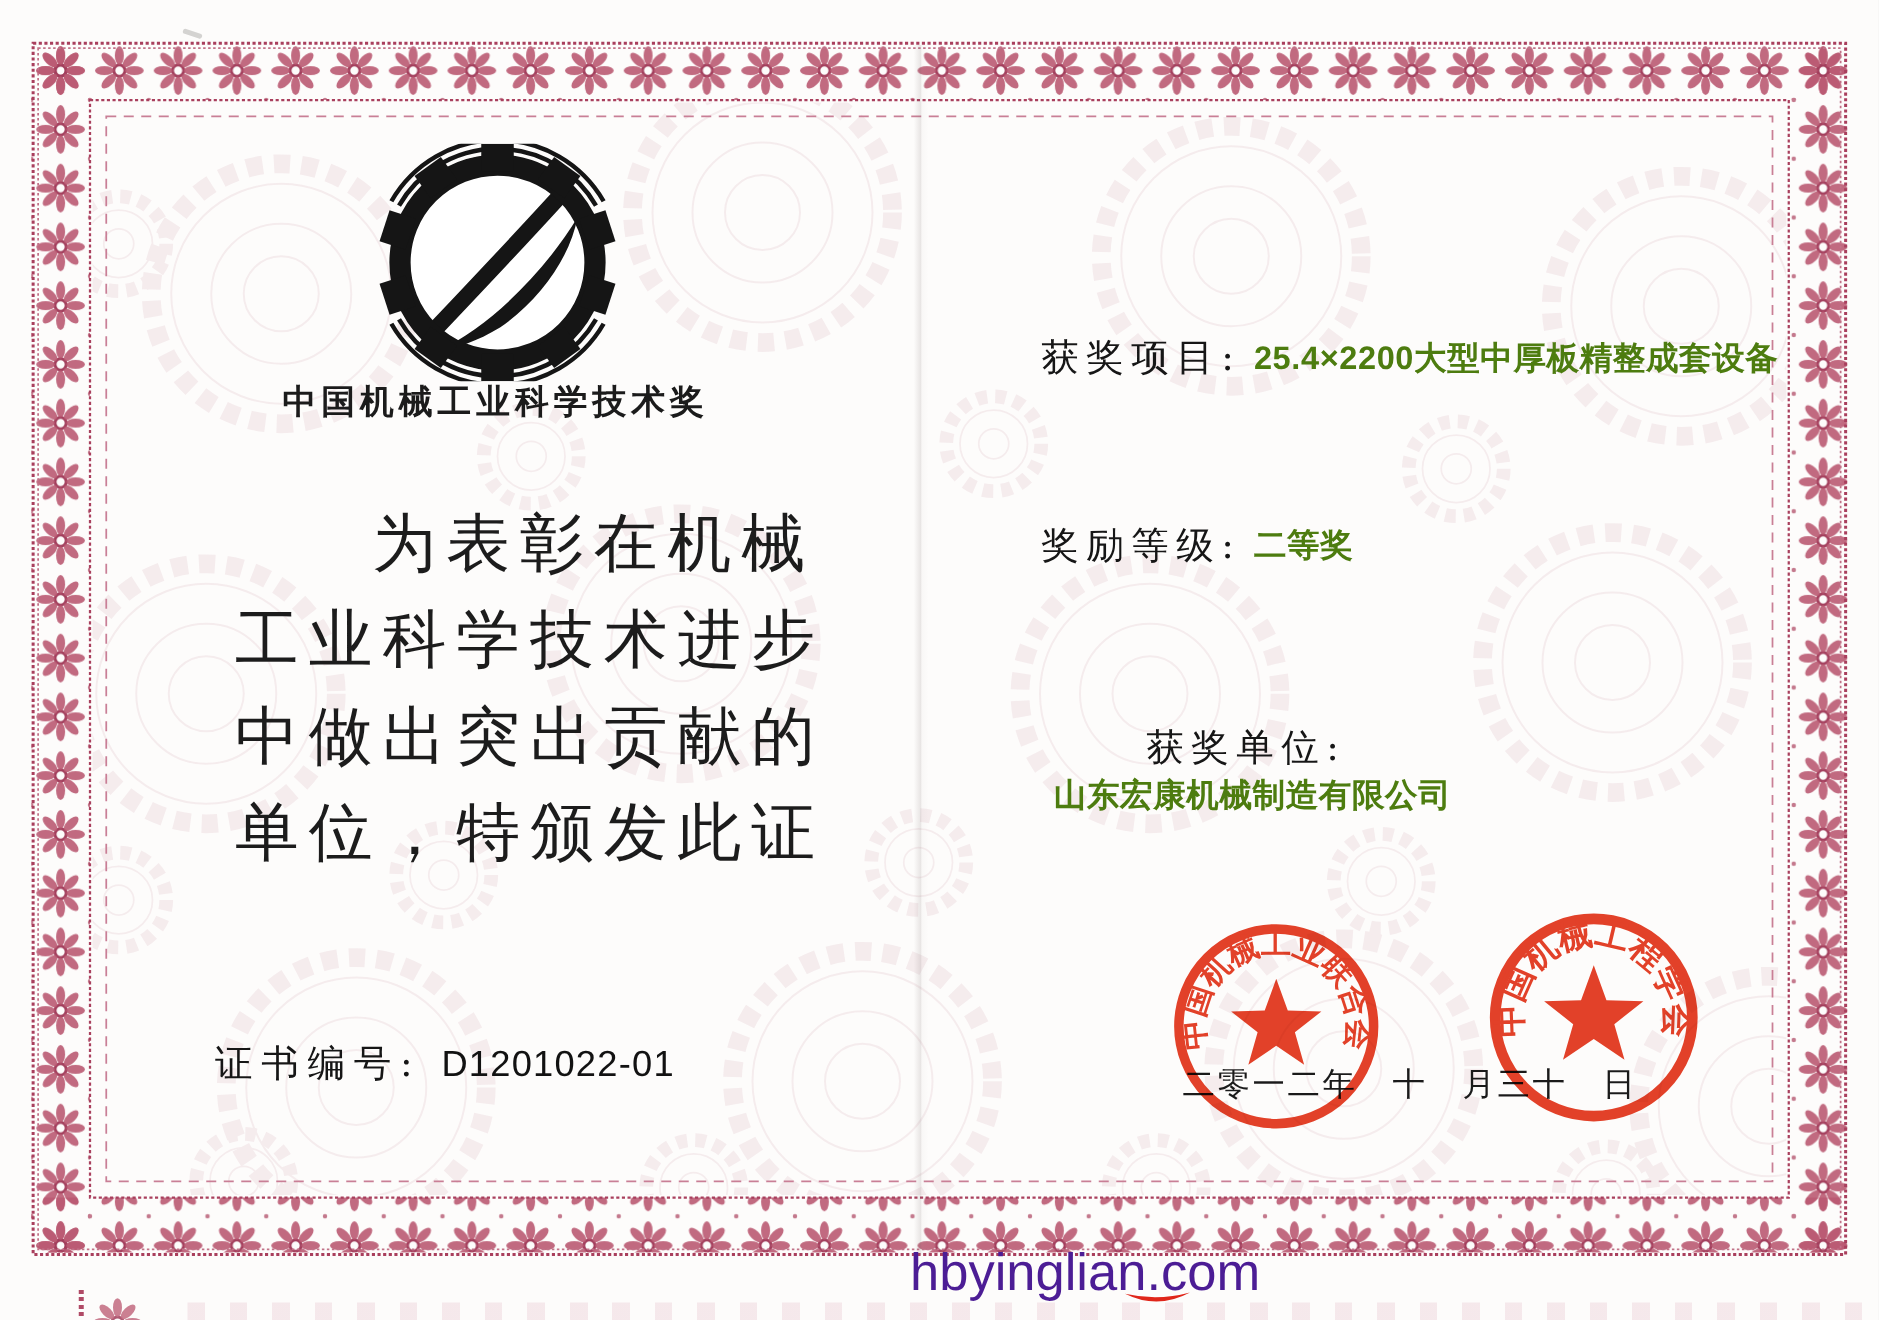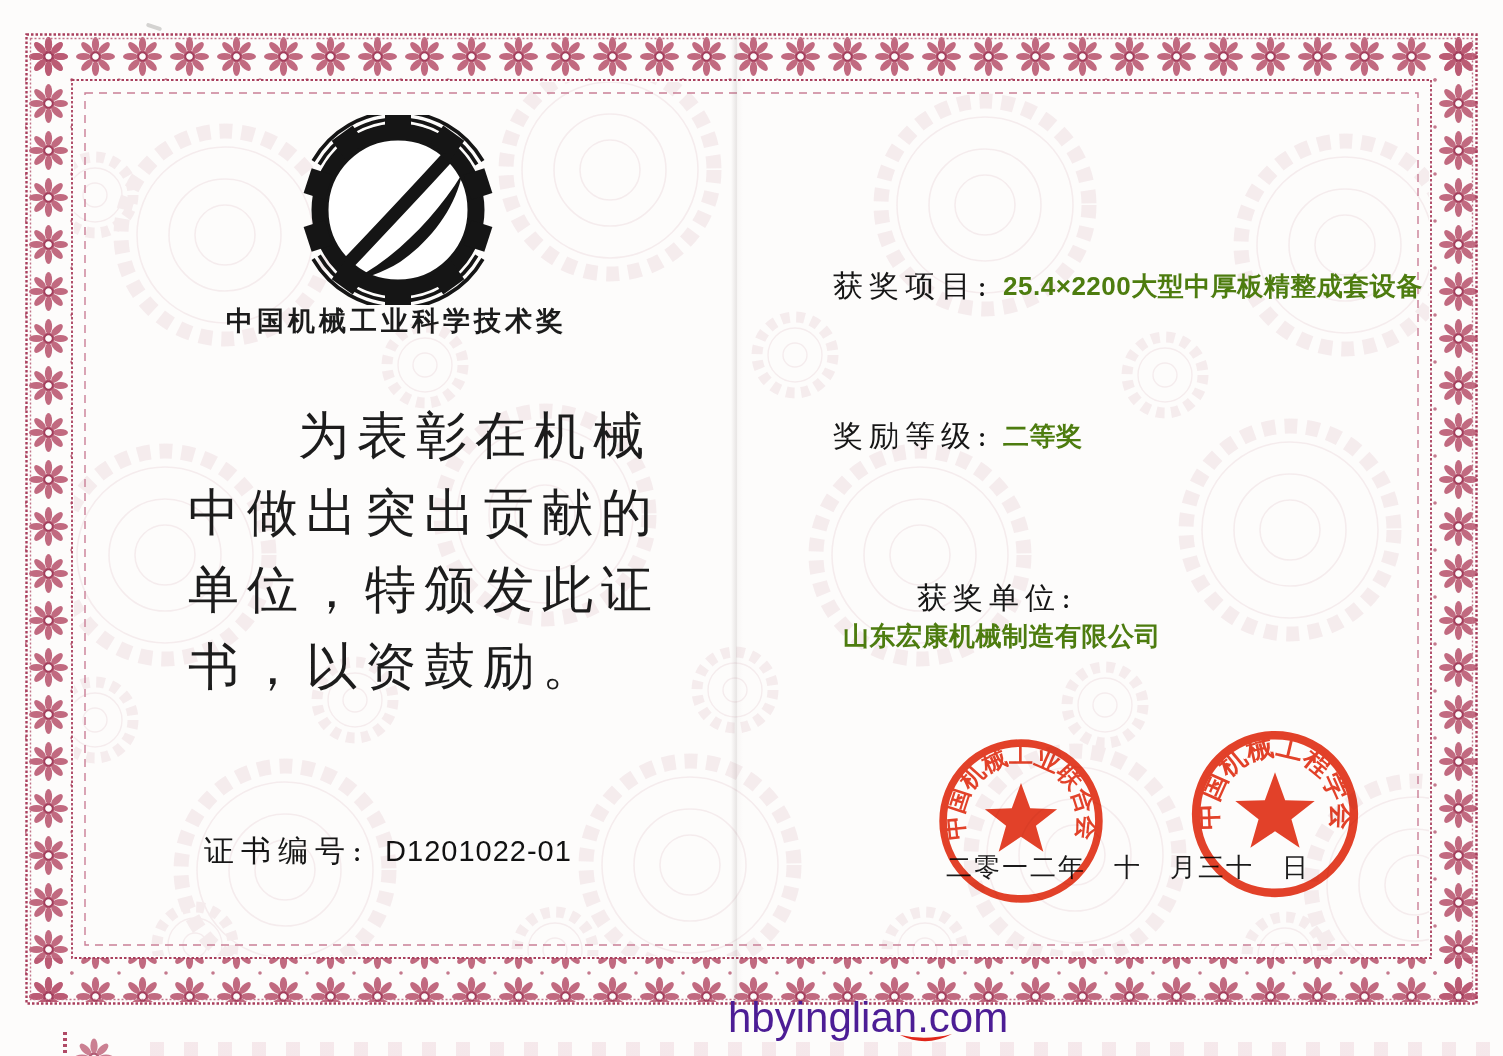--- a/index.html
+++ b/index.html
@@ -22,21 +22,21 @@
   .award-title{
     position:absolute;left:226px;top:303px;width:350px;z-index:4;
     font-family:"Liberation Sans","DejaVu Sans",sans-serif;font-weight:600;
     font-size:27px;letter-spacing:4px;color:#1b1b1b;
   }
   
   .body-text{position:absolute;left:188px;top:398px;width:470px;z-index:4;}
   .body-text .line{font-size:51px;line-height:77px;letter-spacing:8px;white-space:nowrap;color:#1c1c1c;font-family:Liberation Serif, serif;}
   .body-text .line.indent{text-indent:110px;}
   
-  .cert-no{position:absolute;left:204px;top:831px;z-index:4;display:flex;align-items:baseline;}
+  .cert-no{position:absolute;left:172px;top:831px;z-index:4;display:flex;align-items:baseline;}
   .cert-no .lab{font-size:30px;letter-spacing:7px;}
   .cert-no .val{font-family:"Liberation Sans","DejaVu Sans",sans-serif;font-weight:400;
     font-size:29px;letter-spacing:1px;margin-left:16px;color:#121212;}
   
   .field{position:absolute;left:833px;z-index:4;display:flex;align-items:center;white-space:nowrap;}
   .field .lab{font-size:30px;letter-spacing:6px;}
   .field .val{font-family:"Liberation Sans","DejaVu Sans",sans-serif;font-weight:700;
     font-size:26px;margin-left:10px;letter-spacing:.5px;color:#4d7c0f;}
   .field.f1{top:266px;}
   .field.f2{top:416px;}
@@ -171,23 +171,23 @@
       <rect x="-13" y="-95" width="26" height="22" transform="rotate(252)"></rect>
       <rect x="-13" y="-95" width="26" height="22" transform="rotate(288)"></rect>
       <rect x="-13" y="-95" width="26" height="22" transform="rotate(324)"></rect>
     </g>
   </svg>
 
   <div class="award-title">中国机械工业科学技术奖</div>
 
   <div class="body-text">
     <div class="line indent">为表彰在机械</div>
+    <div class="line">工业科学技术进步</div>
     <div class="line">中做出突出贡献的</div>
     <div class="line">单位，特颁发此证</div>
-    <div class="line">书，以资鼓励。</div>
   </div>
 
   <div class="cert-no">
     <span class="lab">证书编号:</span>
     <span class="val">D1201022-01</span>
   </div>
 
   <div class="field f1">
     <span class="lab">获奖项目:</span>
     <span class="val">25.4×2200大型中厚板精整成套设备</span>

